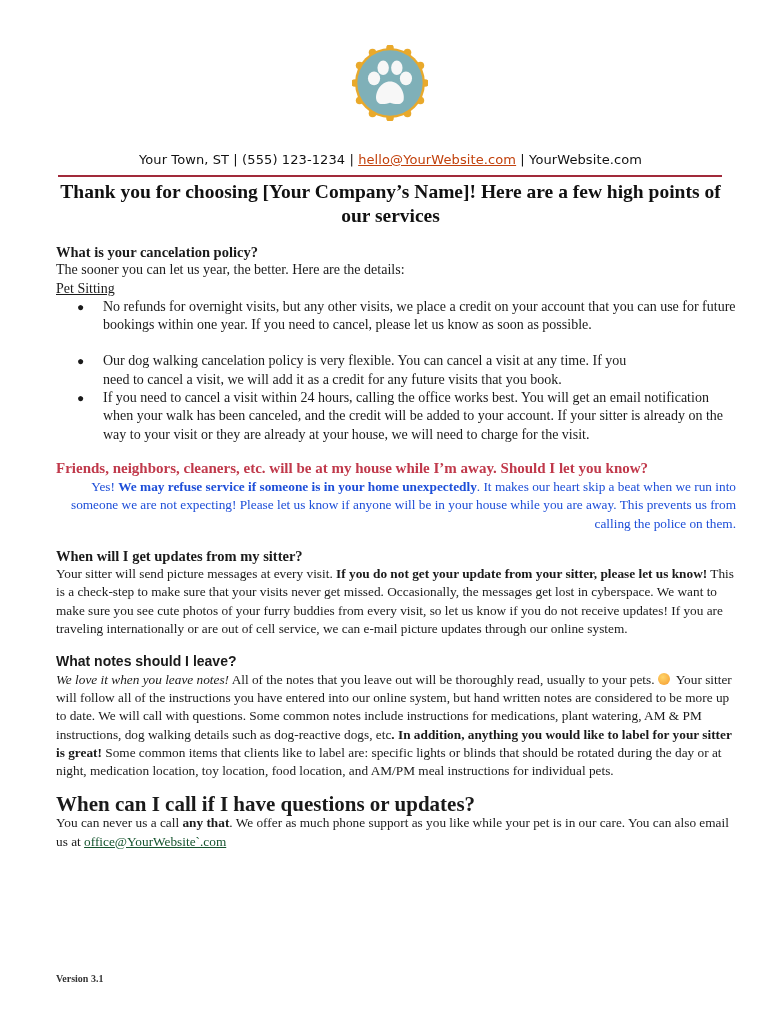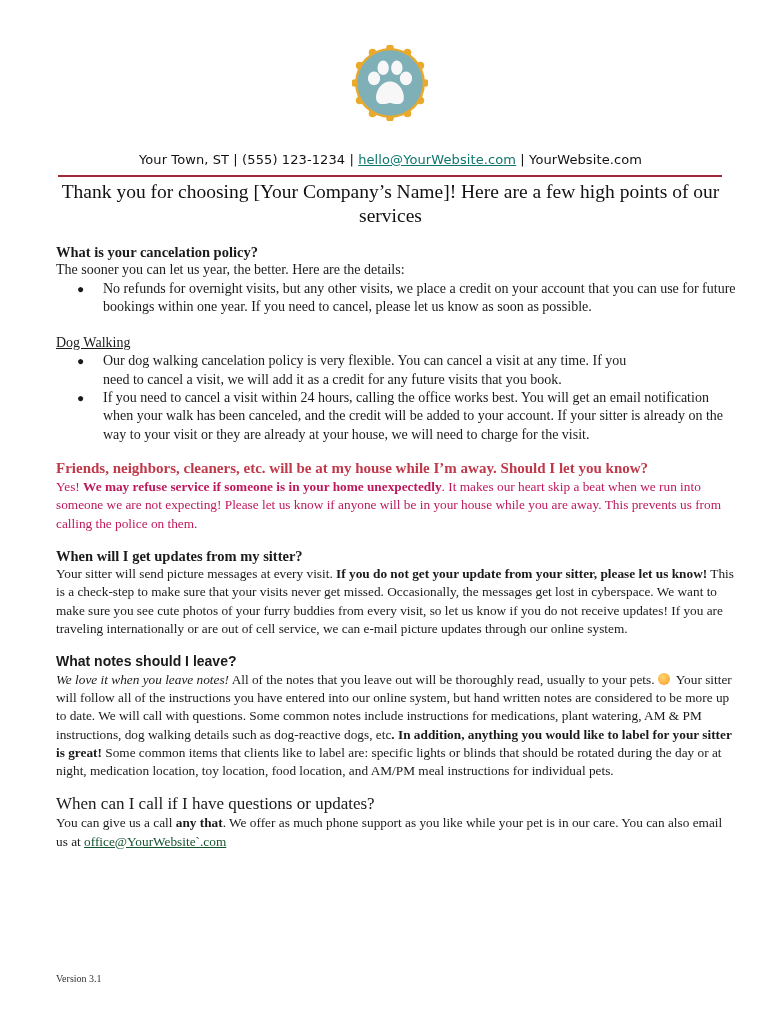--- a/index.html
+++ b/index.html
@@ -10,54 +10,54 @@
     }
     .page { position: absolute; left: 0; top: 0; width: 781px; height: 1024px; }
 
     .logo { position: absolute; left: 352px; top: 45px; width: 76px; height: 76px; }
 
     .contact {
       position: absolute; left: 0; width: 781px; top: 152px; text-align: center;
       font-family: "DejaVu Sans", sans-serif; font-size: 13px; color: #111;
       letter-spacing: 0.1px;
     }
-    .contact a { color: #0f766e; text-decoration: underline; }
+    .contact a { color: #c2410c; text-decoration: underline; }
 
     .divider {
       position: absolute; left: 58px; top: 175px; width: 664px; height: 2px;
       background: #a12a3a;
     }
 
     .title {
       position: absolute; left: 60px; width: 661px; top: 180px; text-align: center;
-      font-weight: normal; font-size: 19.5px; line-height: 24px; color: #111;
+      font-weight: bold; font-size: 19.5px; line-height: 24px; color: #111;
     }
 
     .content { position: absolute; left: 56px; top: 243px; width: 680px; font-size: 14px; line-height: 18.3px; }
     .content p { margin: 0; }
     .h { font-weight: bold; font-size: 14.5px; }
-    .h-lg { font-weight: normal; font-size: 17px; line-height: 20px; }
+    .h-lg { font-weight: bold; font-size: 21px; line-height: 20px; }
     .h-sans { font-family: "Liberation Sans", sans-serif; font-weight: bold; font-size: 14px; }
     .u { text-decoration: underline; }
     ul { margin: 0; padding: 0; list-style: none; }
     li { position: relative; padding-left: 47px; }
     li .bullet { position: absolute; left: 21px; top: 0; font-size: 12px; }
-    .red { color: #be185d; }
+    .red { color: #1d4ed8; text-align: right; }
     .red-h { color: #c0394b; font-weight: bold; font-size: 15px; line-height: 20px; }
     .gap-s { height: 18px; }
     .gap-m { height: 14px; }
     .emoji {
       display: inline-block; width: 12px; height: 12px; border-radius: 50%;
       background: radial-gradient(circle at 40% 35%, #ffd56a, #f59a2d);
       vertical-align: -1px; margin-right: 6px;
     }
     a.link { color: #14532d; text-decoration: underline; }
 
     .version {
-      position: absolute; left: 56px; top: 973px; font-size: 10px; font-weight: normal; color: #333;
+      position: absolute; left: 56px; top: 973px; font-size: 10px; font-weight: bold; color: #333;
     }
   </style>
 </head>
 <body>
 
 <div class="page">
 
   <svg class="logo" viewBox="0 0 100 100">
     <g fill="#e9a92b">
       <circle cx="50" cy="50" r="46"></circle>
@@ -92,25 +92,25 @@
 
   <div class="divider"></div>
 
   <div class="title">Thank you for choosing [Your Company’s Name]! Here are a few high points of our services</div>
 
   <div class="content">
 
     <section>
       <p class="h">What is your cancelation policy?</p>
       <p>The sooner you can let us year, the better. Here are the details:</p>
+      <p class="u">Pet Sitting</p>
       <ul>
         <li><span class="bullet">●</span><span>No refunds for overnight visits, but any other visits, we place a credit on your account that you can use for future bookings within one year. If you need to cancel, please let us know as soon as possible.</span></li>
       </ul>
       <div class="gap-s"></div>
-      <p class="u">Dog Walking</p>
       <ul style="padding-right:40px;">
         <li style="padding-right:60px;"><span class="bullet">●</span><span>Our dog walking cancelation policy is very flexible. You can cancel a visit at any time. If you need to cancel a visit, we will add it as a credit for any future visits that you book.</span></li>
         <li style="margin-right:-40px;"><span class="bullet">●</span><span>If you need to cancel a visit within 24 hours, calling the office works best. You will get an email notification when your walk has been canceled, and the credit will be added to your account. If your sitter is already on the way to your visit or they are already at your house, we will need to charge for the visit.</span></li>
       </ul>
     </section>
 
     <div class="gap-m"></div>
 
     <section>
       <p class="red-h">Friends, neighbors, cleaners, etc. will be at my house while I’m away.  Should I let you know?</p>
@@ -128,18 +128,18 @@
 
     <section>
       <p class="h-sans">What notes should I leave?</p>
       <p style="font-size:13.3px;"><i>We love it when you leave notes!</i><span> All of the notes that you leave out will be thoroughly read, usually to your pets. </span><span class="emoji"></span><span>Your sitter will follow all of the instructions you have entered into our online system, but hand written notes are considered to be more up to date. We will call with questions. Some common notes include instructions for medications, plant watering, AM &amp; PM instructions, dog walking details such as dog-reactive dogs, etc</span><b>. In addition, anything you would like to label for your sitter is great!</b><span> Some common items that clients like to label are: specific lights or blinds that should be rotated during the day or at night, medication location, toy location, food location, and AM/PM meal instructions for individual pets.</span></p>
     </section>
 
     <div class="gap-m"></div>
 
     <section>
       <p class="h-lg">When can I call if I have questions or updates?</p>
-      <p style="font-size:13.3px;"><span>You can give us a call </span><b>any that</b><span>. We offer as much phone support as you like while your pet is in our care. You can also email us at </span><a class="link">office@YourWebsite`.com</a></p>
+      <p style="font-size:13.3px;"><span>You can never us a call </span><b>any that</b><span>. We offer as much phone support as you like while your pet is in our care. You can also email us at </span><a class="link">office@YourWebsite`.com</a></p>
     </section>
   </div>
 
   <div class="version">Version 3.1</div>
 </div>
 
 </body></html>

